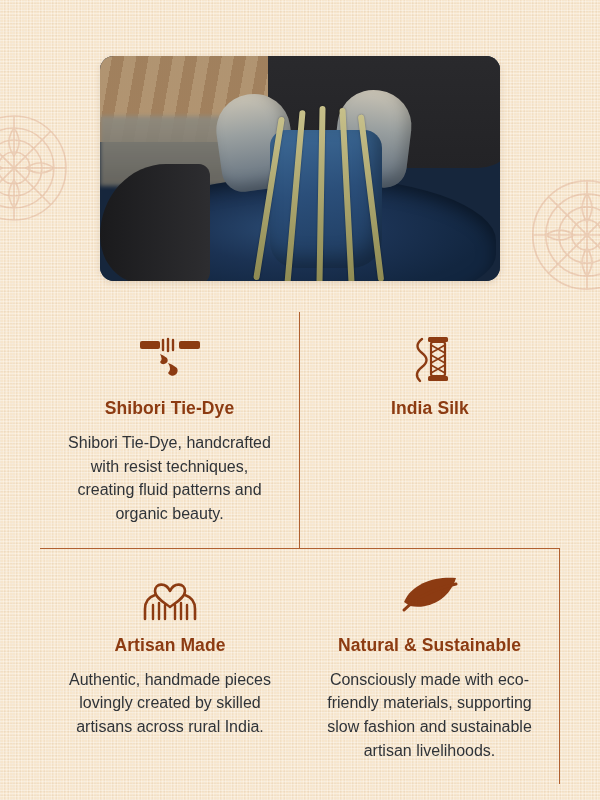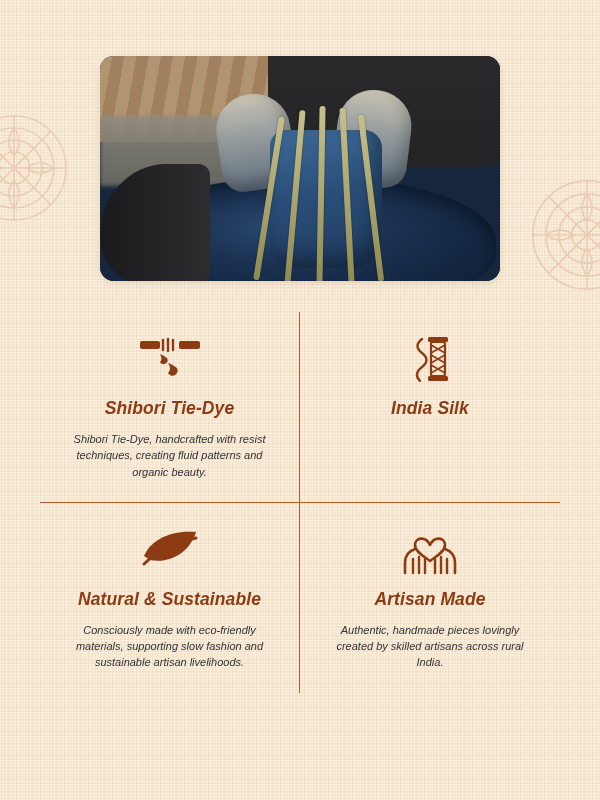--- a/index.html
+++ b/index.html
@@ -19,21 +19,20 @@
     width: 600px;
     height: 800px;
     background-color: #f7e6cd;
     background-image:
       repeating-linear-gradient(0deg, rgba(255,255,255,0.30) 0px, rgba(255,255,255,0.30) 1px, rgba(0,0,0,0.00) 1px, rgba(0,0,0,0.00) 3px),
       repeating-linear-gradient(90deg, rgba(255,255,255,0.25) 0px, rgba(255,255,255,0.25) 1px, rgba(0,0,0,0.00) 1px, rgba(0,0,0,0.00) 3px),
       repeating-linear-gradient(0deg, rgba(180,140,100,0.07) 0px, rgba(180,140,100,0.07) 1px, rgba(0,0,0,0) 1px, rgba(0,0,0,0) 4px),
       repeating-linear-gradient(90deg, rgba(180,140,100,0.07) 0px, rgba(180,140,100,0.07) 1px, rgba(0,0,0,0) 1px, rgba(0,0,0,0) 4px);
     overflow: hidden;
     box-sizing: border-box;
-    font-style: italic;
   }
 
   
   .mandala {
     position: absolute;
     opacity: 0.38;
     pointer-events: none;
   }
   .mandala.left {
     left: -46px;
@@ -149,21 +148,21 @@
   }
   .cell-title {
     color: #8c3b12;
     font-size: 17.5px;
     font-weight: bold;
     margin: 0 0 12px 0;
     letter-spacing: 0.1px;
   }
   .cell-body {
     color: #2f3338;
-    font-size: 11px;
+    font-size: 16px;
     line-height: 1.48;
     margin: 0;
     max-width: 215px;
     margin-left: auto;
     margin-right: auto;
   }
 </style>
 </head>
 <body>
 
@@ -247,41 +246,41 @@
             <rect x="31" y="11" width="14" height="34" rx="2" stroke="#8c3b12" stroke-width="2.2"></rect>
             <g stroke="#8c3b12" stroke-width="1.6">
               <path d="M31 14 L45 22 M31 22 L45 14 M31 24 L45 32 M31 32 L45 24 M31 34 L45 42 M31 42 L45 34"></path>
             </g>
             <path d="M22 8 q-9 7 0 14 q9 7 0 14 q-9 7 -2 14" stroke="#8c3b12" stroke-width="2.4" fill="none" stroke-linecap="round"></path>
           </svg>
         </div>
         <h3 class="cell-title">India Silk</h3>
       </div>
 
-      <div class="cell col-left">
-        <div class="icon-wrap">
-          <svg width="64" height="48" viewBox="0 0 64 48" fill="none">
-            <path d="M6 30 C14 10 40 4 58 6 C52 26 32 38 12 34 Z" fill="#8c3b12"></path>
-            <path d="M6 38 C20 24 40 16 58 12" stroke="#8c3b12" stroke-width="3" stroke-linecap="round" fill="none"></path>
-          </svg>
-        </div>
-        <h3 class="cell-title">Natural &amp; Sustainable</h3>
-        <p class="cell-body">Consciously made with eco-friendly materials, supporting slow fashion and sustainable artisan livelihoods.</p>
-      </div>
-
       <div class="cell">
         <div class="icon-wrap">
           <svg width="62" height="54" viewBox="0 0 62 54" fill="none">
             <path d="M31 22 C27 13 16 14 16 22 C16 29 26 34 31 38 C36 34 46 29 46 22 C46 14 35 13 31 22 Z" stroke="#8c3b12" stroke-width="2.6" fill="none" stroke-linejoin="round"></path>
             <path d="M16 26 C10 28 6 33 6 40 L6 50" stroke="#8c3b12" stroke-width="2.6" fill="none" stroke-linecap="round"></path>
             <path d="M46 26 C52 28 56 33 56 40 L56 50" stroke="#8c3b12" stroke-width="2.6" fill="none" stroke-linecap="round"></path>
             <path d="M14 50 L14 36 M20 50 L20 34 M26 50 L26 36" stroke="#8c3b12" stroke-width="2.4" stroke-linecap="round"></path>
             <path d="M48 50 L48 36 M42 50 L42 34 M36 50 L36 36" stroke="#8c3b12" stroke-width="2.4" stroke-linecap="round"></path>
           </svg>
         </div>
         <h3 class="cell-title">Artisan Made</h3>
         <p class="cell-body">Authentic, handmade pieces lovingly created by skilled artisans across rural India.</p>
       </div>
 
+      <div class="cell col-left">
+        <div class="icon-wrap">
+          <svg width="64" height="48" viewBox="0 0 64 48" fill="none">
+            <path d="M6 30 C14 10 40 4 58 6 C52 26 32 38 12 34 Z" fill="#8c3b12"></path>
+            <path d="M6 38 C20 24 40 16 58 12" stroke="#8c3b12" stroke-width="3" stroke-linecap="round" fill="none"></path>
+          </svg>
+        </div>
+        <h3 class="cell-title">Natural &amp; Sustainable</h3>
+        <p class="cell-body">Consciously made with eco-friendly materials, supporting slow fashion and sustainable artisan livelihoods.</p>
+      </div>
+
     </div>
   </div>
 
 </div>
 
 </body></html>

